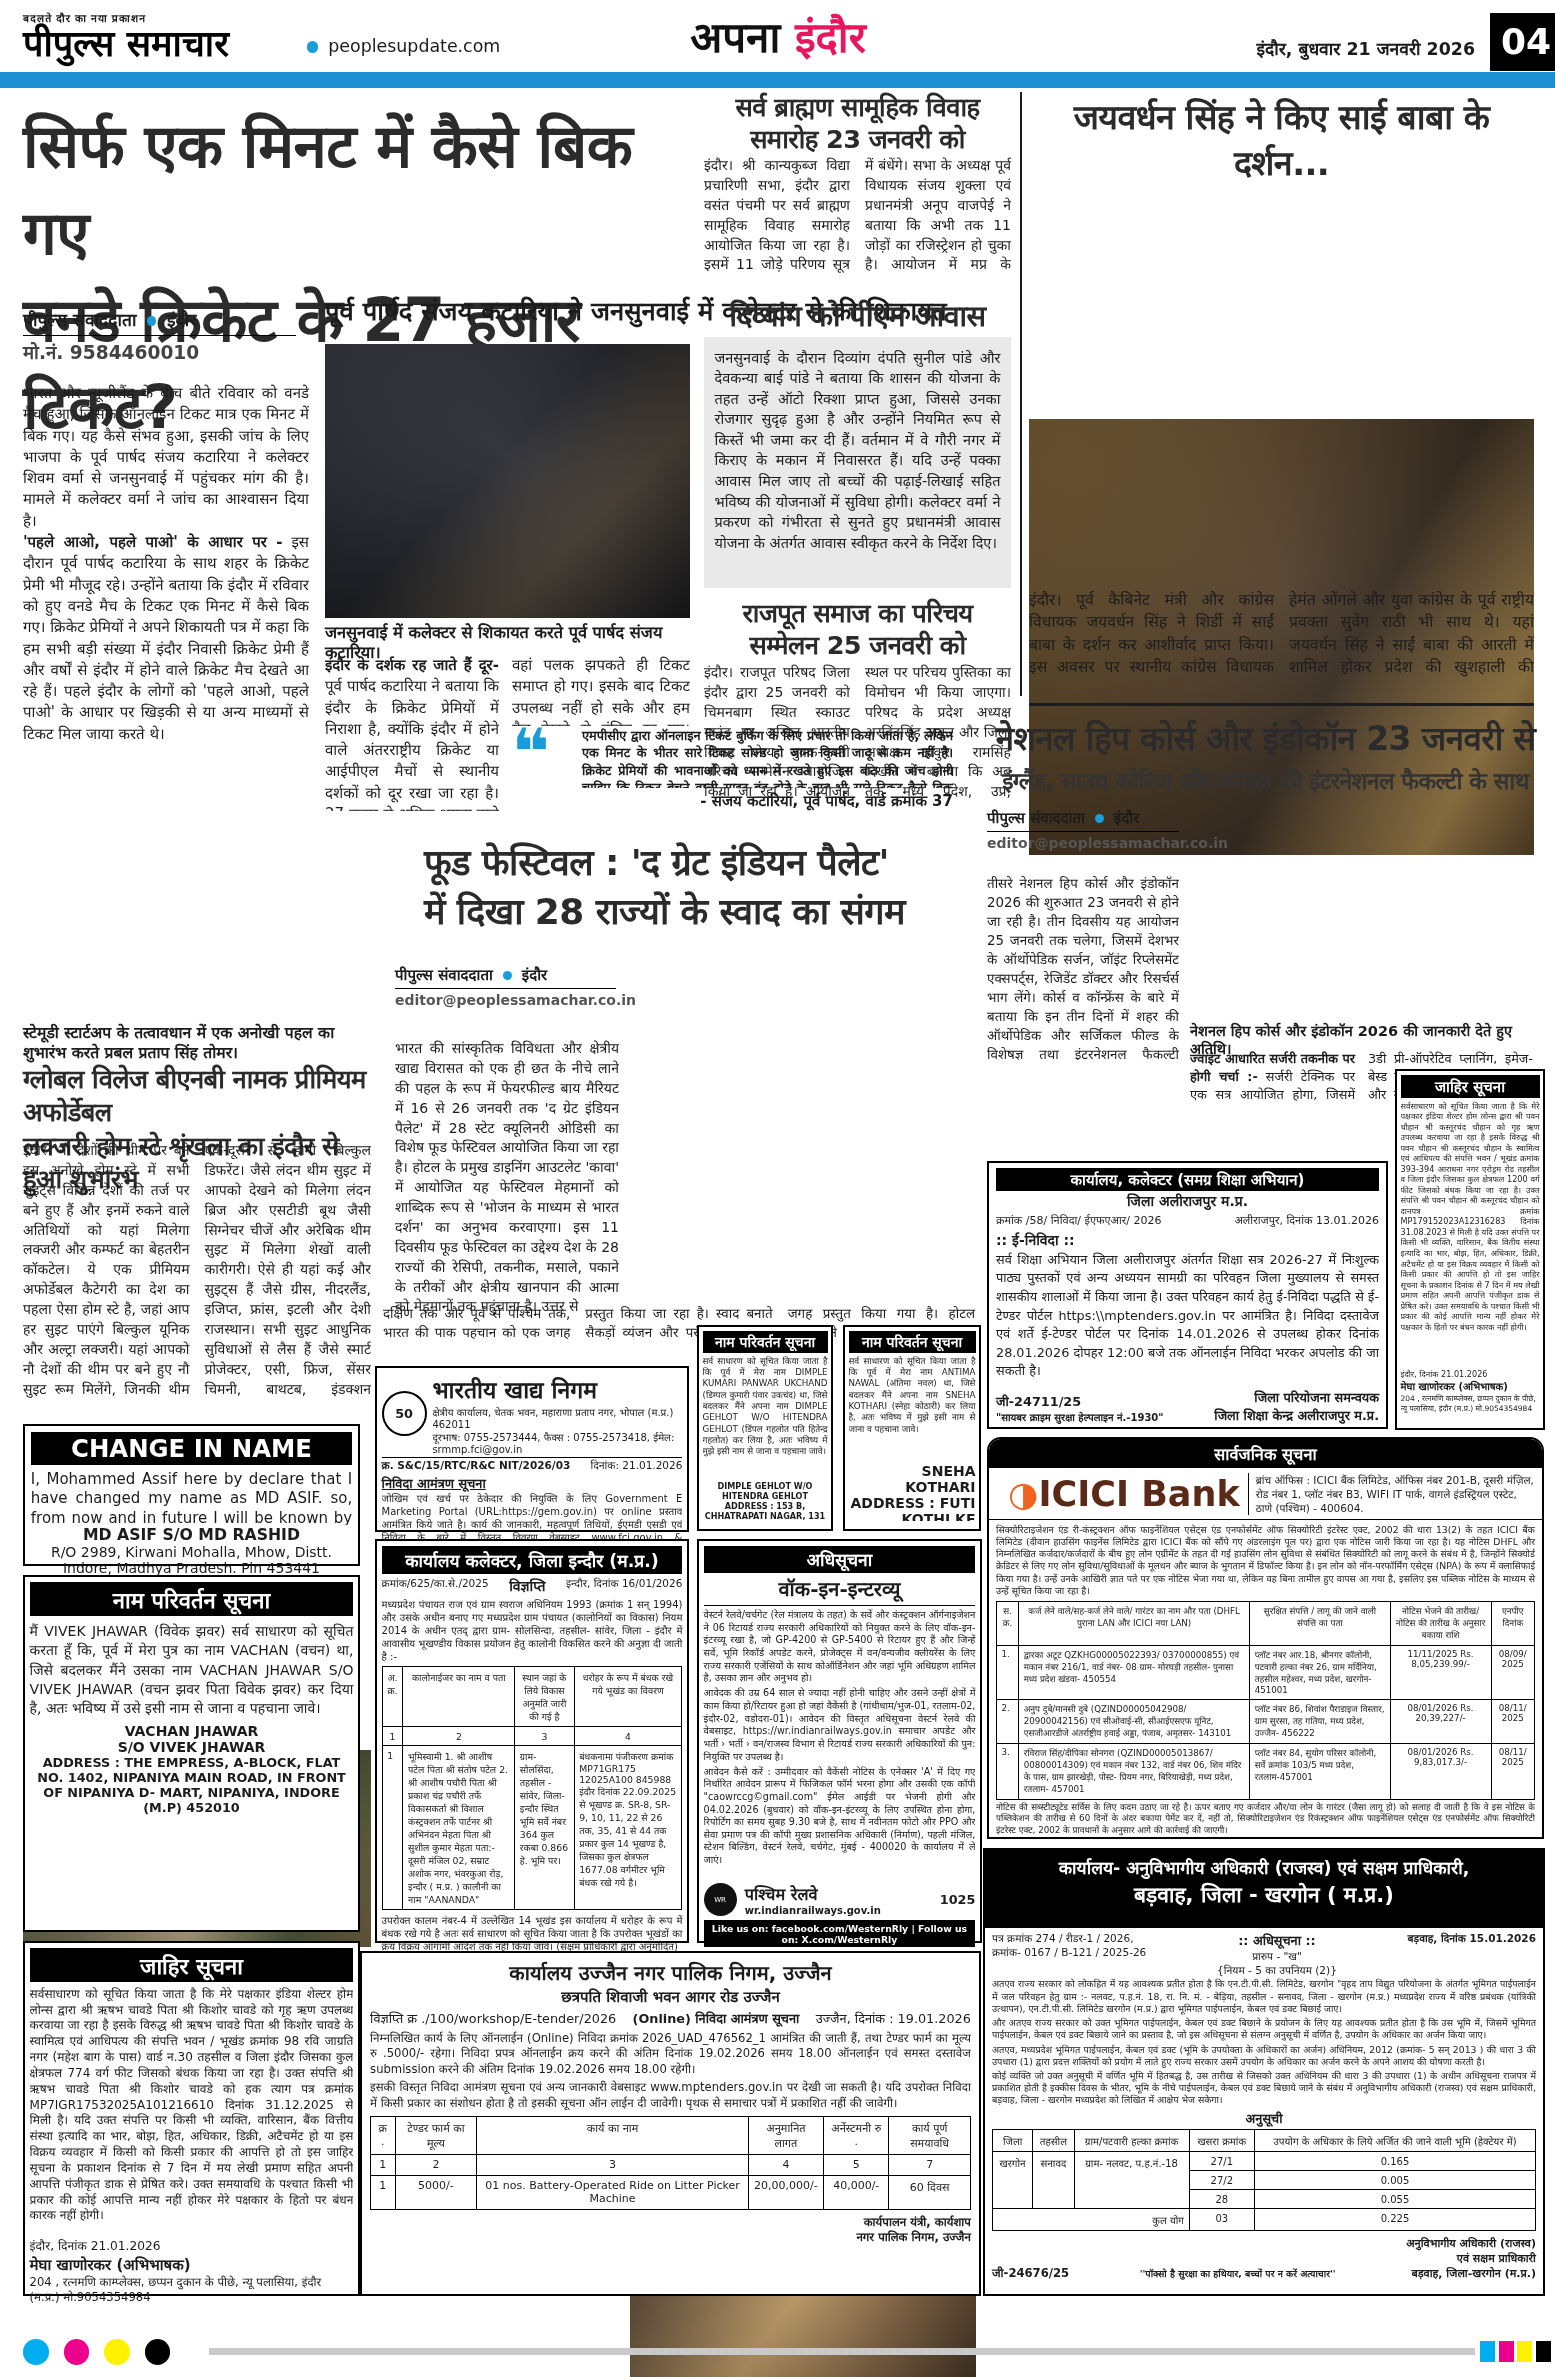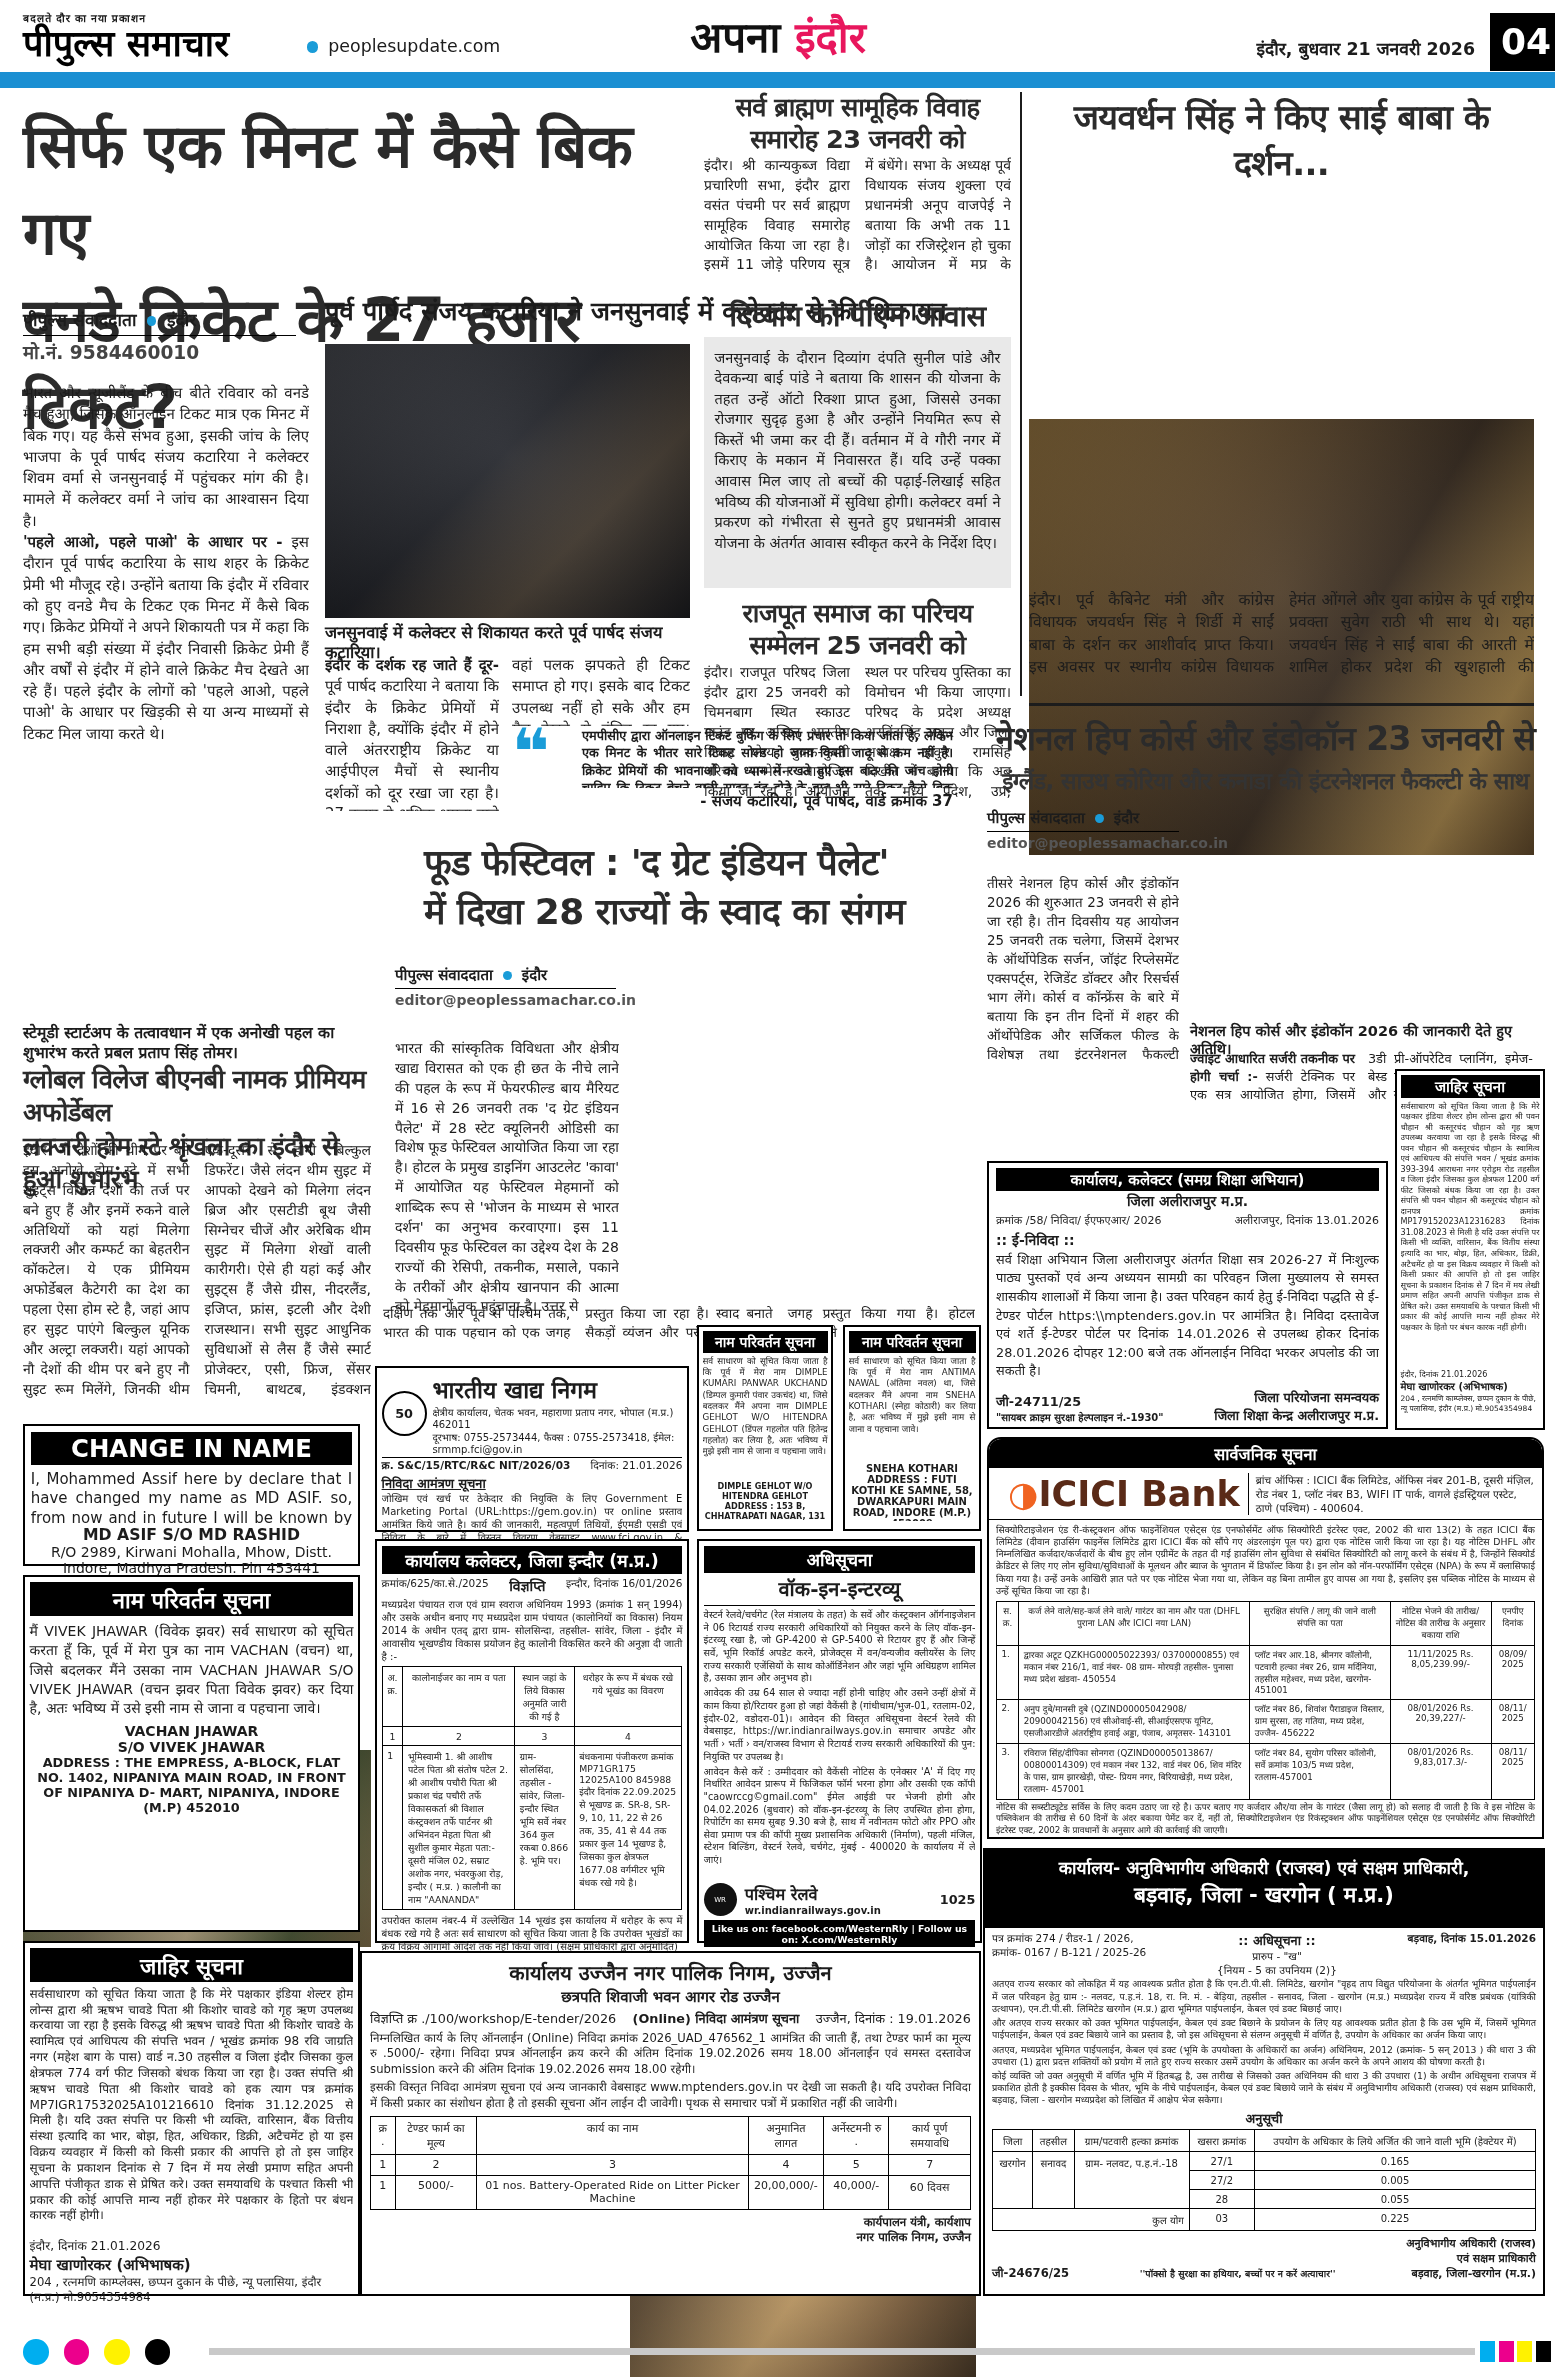--- a/index.html
+++ b/index.html
@@ -244,21 +244,21 @@
     <div class="blackbar" style="font-size:14px;padding:1.7px 0;">नाम परिवर्तन सूचना</div>
     <div class="just hide" style="font-size:8.7px;line-height:1.3;margin-top:2.9px;height:125px;">सर्व साधारण को सूचित किया जाता है कि पूर्व में मेरा नाम DIMPLE KUMARI PANWAR UKCHAND (डिम्पल कुमारी पंवार उकचंद) था, जिसे बदलकर मैंने अपना नाम DIMPLE GEHLOT W/O HITENDRA GEHLOT (डिंपल गहलोत पति हितेन्द्र गहलोत) कर लिया है, अतः भविष्य में मुझे इसी नाम से जाना व पहचाना जावे।</div>
     <div class="center bold hide" style="font-size:8.1px;height:41px;">
       <span>DIMPLE GEHLOT W/O HITENDRA GEHLOT</span><br>
       <span>ADDRESS : 153 B, CHHATRAPATI NAGAR, 131 TO END, INDORE, INDORE (M.P.) 452005</span>
     </div>
   </div>
   <div class="abs box" style="left:843px;top:1325px;width:138px;height:206px;padding:3.5px;box-sizing:border-box;">
     <div class="blackbar" style="font-size:14px;padding:1.7px 0;">नाम परिवर्तन सूचना</div>
     <div class="just hide" style="font-size:8.7px;line-height:1.3;margin-top:2.9px;height:107px;">सर्व साधारण को सूचित किया जाता है कि पूर्व में मेरा नाम ANTIMA NAWAL (अंतिमा नवल) था, जिसे बदलकर मैंने अपना नाम SNEHA KOTHARI (स्नेहा कोठारी) कर लिया है, अतः भविष्य में मुझे इसी नाम से जाना व पहचाना जावे।</div>
-    <div class="center bold hide" style="font-size:10px;height:58px;">
+    <div class="center bold hide" style="font-size:14px;height:58px;text-align:right;">
       <span>SNEHA KOTHARI</span><br>
       <span>ADDRESS : FUTI KOTHI KE SAMNE, 58, DWARKAPURI MAIN ROAD, INDORE (M.P.) 452009</span>
     </div>
   </div>
 
   <div class="abs box" style="left:697px;top:1539px;width:285px;height:404px;padding:4.6px;box-sizing:border-box;">
     <div class="blackbar" style="font-size:17.4px;padding:1.7px 0;">अधिसूचना</div>
     <div class="center bold" style="font-size:20px;margin:2.3px 0;">वॉक-इन-इन्टरव्यू</div>
     <div class="just" style="font-size:9.6px;line-height:1.32;border-top:1.2px solid #000;padding-top:3.5px;">वेस्टर्न रेलवे/चर्चगेट (रेल मंत्रालय के तहत) के सर्वे और कंस्ट्रक्शन ऑर्गनाइजेशन ने 06 रिटायर्ड राज्य सरकारी अधिकारियों को नियुक्त करने के लिए वॉक-इन-इंटरव्यू रखा है, जो GP-4200 से GP-5400 से रिटायर हुए हैं और जिन्हें सर्वे, भूमि रिकॉर्ड अपडेट करने, प्रोजेक्ट्स में वन/वन्यजीव क्लीयरेंस के लिए राज्य सरकारी एजेंसियों के साथ कोऑर्डिनेशन और जहां भूमि अधिग्रहण शामिल है, उसका ज्ञान और अनुभव हो।</div>
     <div class="just" style="font-size:9.6px;line-height:1.32;margin-top:2.3px;">आवेदक की उम्र 64 साल से ज्यादा नहीं होनी चाहिए और उसने उन्हीं क्षेत्रों में काम किया हो/रिटायर हुआ हो जहां वैकेंसी है (गांधीधाम/भुज-01, रतलाम-02, इंदौर-02, वडोदरा-01)। आवेदन की विस्तृत अधिसूचना वेस्टर्न रेलवे की वेबसाइट, https://wr.indianrailways.gov.in समाचार अपडेट और भर्ती › भर्ती › वन/राजस्व विभाग से रिटायर्ड राज्य सरकारी अधिकारियों की पुन: नियुक्ति पर उपलब्ध है।</div>

